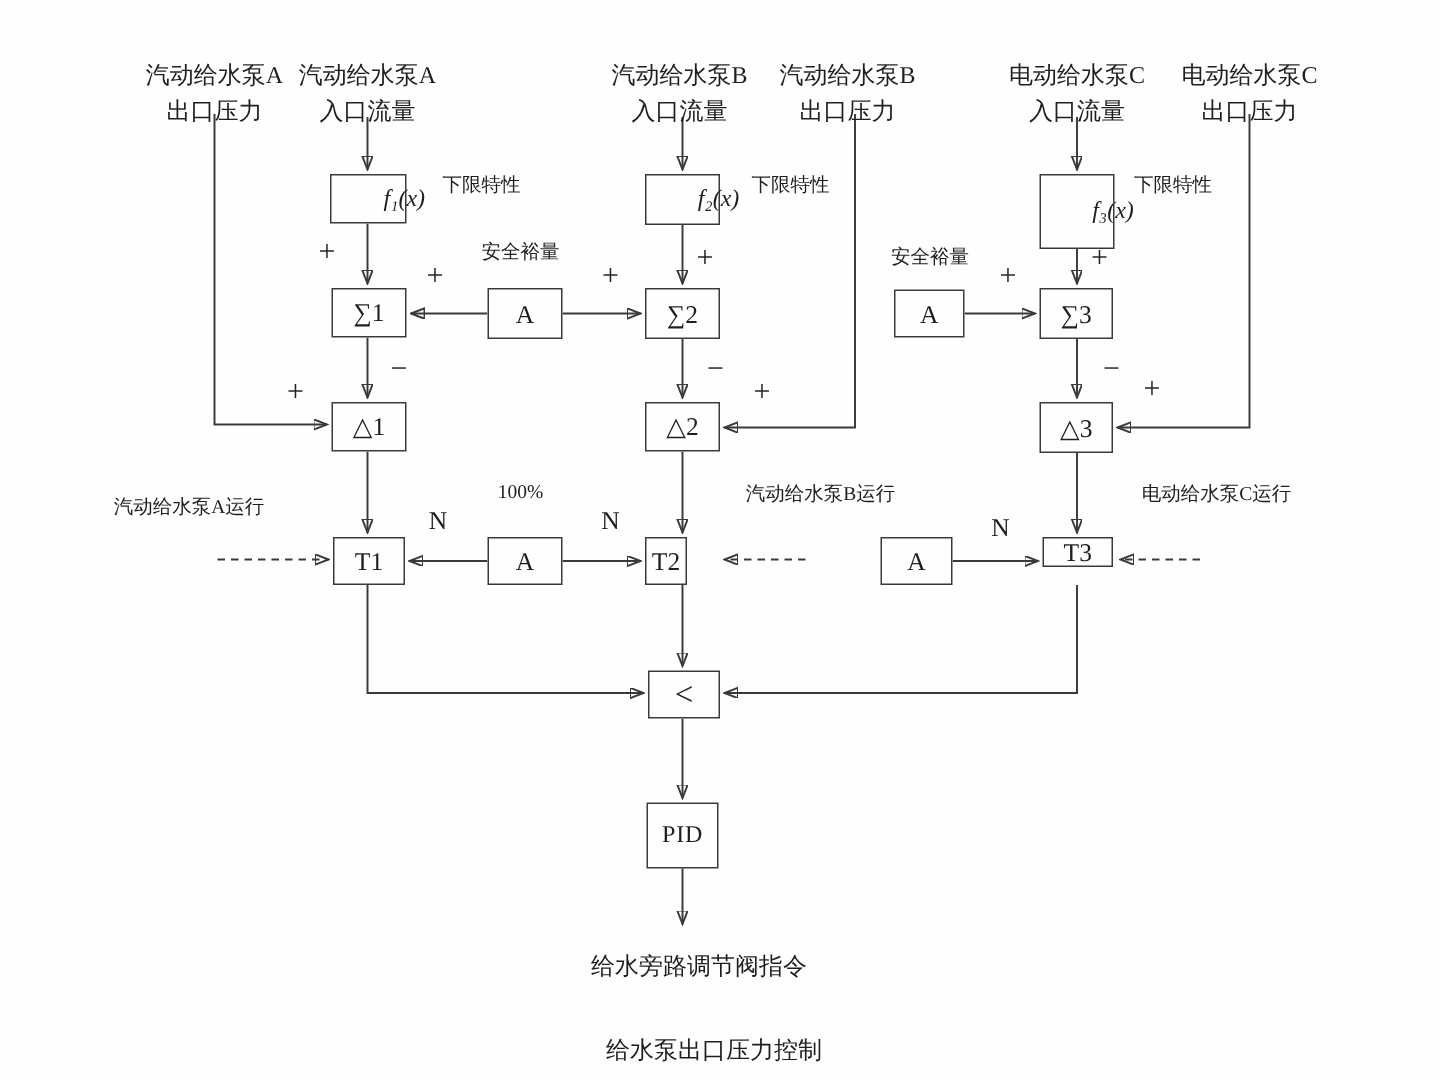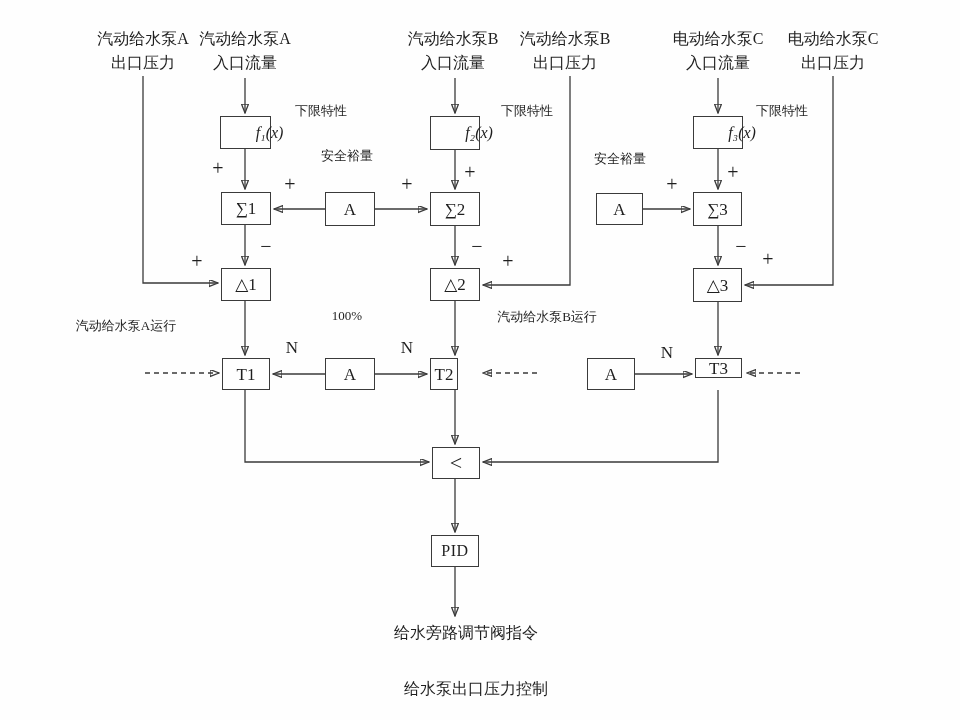--- a/index.html
+++ b/index.html
@@ -14,21 +14,21 @@
   .blk{
     position:absolute;box-sizing:border-box;border:1.4px solid #3a3a3a;
     background:#fefefe;display:flex;align-items:center;justify-content:center;
     font-size:17px;line-height:1;
   }
   .blk.fn{font-style:italic;font-size:16px;padding-left:48px;}
   .blk.minsel{font-size:22px;font-weight:400;}
   .blk.pid{font-size:16px;letter-spacing:.5px;}
   .lbl{
     position:absolute;font-size:16px;line-height:1.5;text-align:center;
-    white-space:pre-line;transform:translateX(-50%);
+    white-space:pre-line;transform:translateX(-50%);margin-top:12px;
   }
   .lbl.small{font-size:13px;}
   .sign{
     position:absolute;transform:translate(-50%,-50%);font-size:20px;line-height:1;
   }
   .sign.nlbl{font-size:17px;}
 </style>
 </head>
 <body>
 
@@ -85,43 +85,44 @@
 出口压力</div>
 
   <div class="lbl small" style="left:321px;top:101px">下限特性</div>
   <div class="lbl small" style="left:527px;top:101px">下限特性</div>
   <div class="lbl small" style="left:782px;top:101px">下限特性</div>
   <div class="lbl small" style="left:347px;top:146px">安全裕量</div>
   <div class="lbl small" style="left:620px;top:149px">安全裕量</div>
   <div class="lbl small" style="left:347px;top:306px">100%</div>
   <div class="lbl small" style="left:547px;top:307px">汽动给水泵B运行</div>
   <div class="lbl small" style="left:126px;top:316px">汽动给水泵A运行</div>
+  <div class="lbl small" style="left:811px;top:307px">电动给水泵C运行</div>
 
   <div class="blk fn" style="left:220px;top:116px;width:51px;height:33px">f₁(x)</div>
   <div class="blk fn" style="left:430px;top:116px;width:26px;height:34px">f₂(x)</div>
-  <div class="blk fn" style="left:693px;top:116px;width:49px;height:33px">f₃(x)</div>
+  <div class="blk fn" style="left:693px;top:116px;width:49px;height:50px">f₃(x)</div>
 
   <div class="blk" style="left:221px;top:192px;width:50px;height:33px">∑1</div>
   <div class="blk" style="left:325px;top:192px;width:50px;height:34px">A</div>
   <div class="blk" style="left:430px;top:192px;width:50px;height:34px">∑2</div>
   <div class="blk" style="left:596px;top:193px;width:47px;height:32px">A</div>
   <div class="blk" style="left:693px;top:192px;width:49px;height:34px">∑3</div>
 
   <div class="blk" style="left:221px;top:268px;width:50px;height:33px">△1</div>
   <div class="blk" style="left:430px;top:268px;width:50px;height:33px">△2</div>
   <div class="blk" style="left:693px;top:268px;width:49px;height:34px">△3</div>
 
   <div class="blk" style="left:222px;top:358px;width:48px;height:32px">T1</div>
   <div class="blk" style="left:325px;top:358px;width:50px;height:32px">A</div>
   <div class="blk" style="left:430px;top:358px;width:28px;height:32px">T2</div>
   <div class="blk" style="left:587px;top:358px;width:48px;height:32px">A</div>
   <div class="blk" style="left:695px;top:358px;width:47px;height:20px">T3</div>
 
   <div class="blk minsel" style="left:432px;top:447px;width:48px;height:32px">&lt;</div>
-  <div class="blk pid" style="left:431px;top:535px;width:48px;height:32px">PID</div>
+  <div class="blk pid" style="left:431px;top:535px;width:48px;height:44px">PID</div>
 
   <div class="sign" style="left:218px;top:168px">+</div>
   <div class="sign" style="left:290px;top:184px">+</div>
   <div class="sign" style="left:407px;top:184px">+</div>
   <div class="sign" style="left:470px;top:172px">+</div>
   <div class="sign" style="left:672px;top:184px">+</div>
   <div class="sign" style="left:733px;top:172px">+</div>
   <div class="sign" style="left:266px;top:246px">−</div>
   <div class="sign" style="left:477px;top:246px">−</div>
   <div class="sign" style="left:741px;top:246px">−</div>

